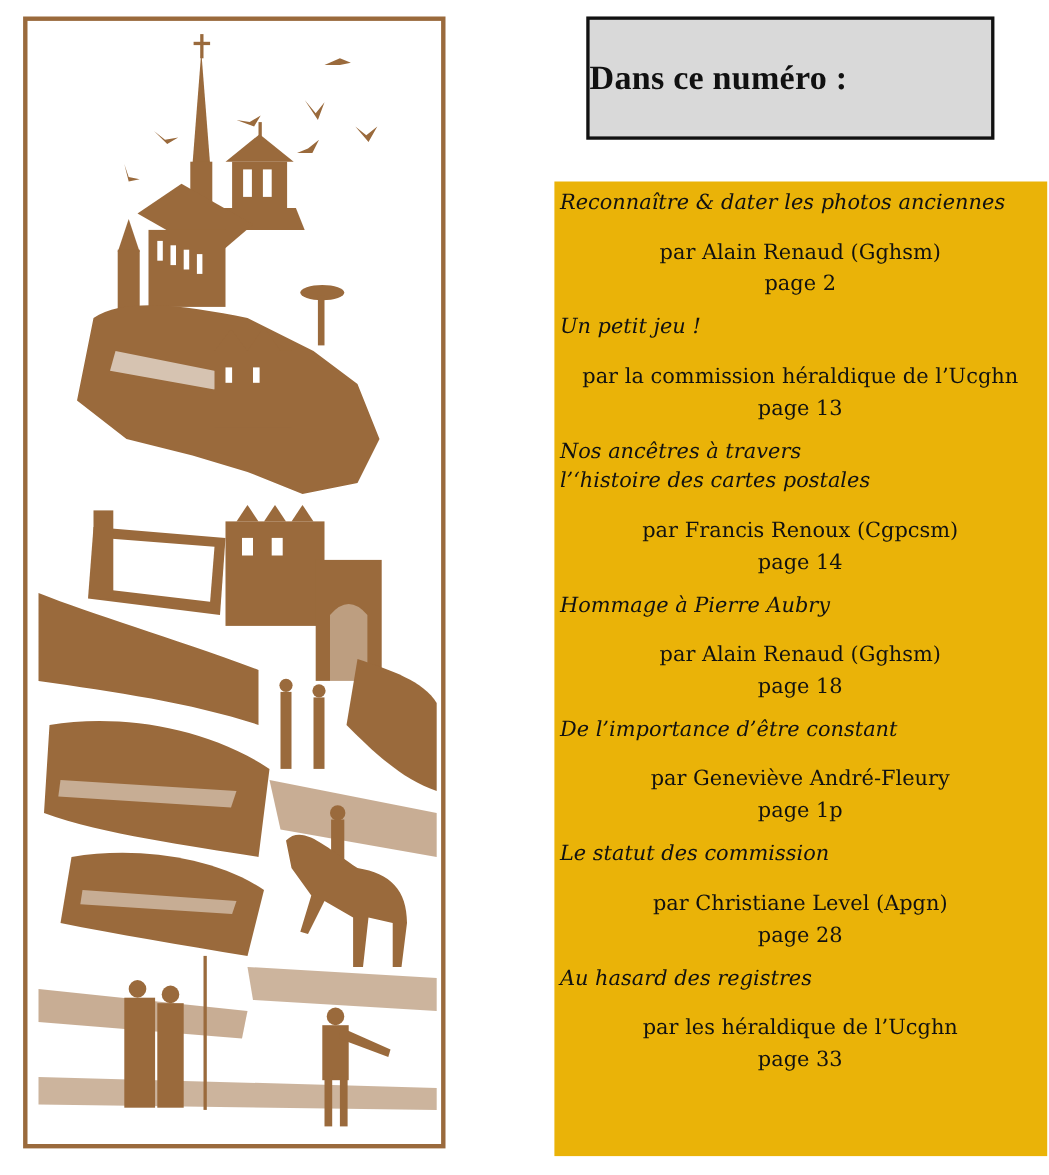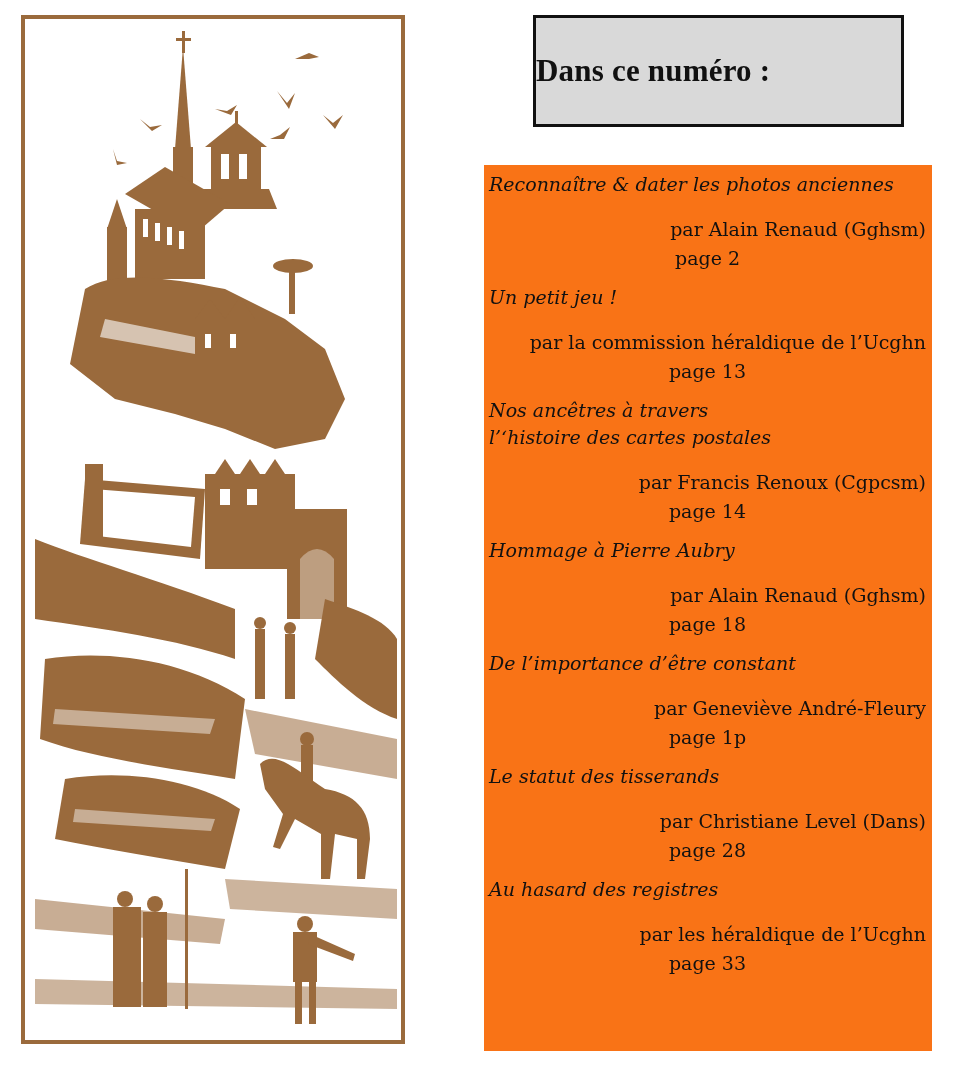--- a/index.html
+++ b/index.html
@@ -47,43 +47,43 @@
     .title-box h1 {
       margin: 0;
       font-family: "Liberation Serif", "DejaVu Serif", serif;
       font-weight: bold;
       font-size: 31px;
       letter-spacing: 0.2px;
       color: #111111;
     }
     .toc-panel {
       position: absolute;
-      left: 484px;
+      left: 504px;
       top: 165px;
       width: 448px;
       height: 886px;
-      background: #f97316;
+      background: #eab308;
       box-sizing: border-box;
       padding: 6px 6px 0 5px;
     }
     .toc-entry {
       margin: 0;
     }
     .toc-title {
       font-style: italic;
       font-size: 19px;
       line-height: 27px;
       text-align: left;
       white-space: pre-line;
       margin: 0;
     }
     .toc-author {
       font-size: 19px;
       line-height: 27px;
-      text-align: right;
+      text-align: center;
       margin: 18px 0 0 0;
     }
     .toc-page {
       font-size: 19px;
       line-height: 27px;
       text-align: center;
       margin: 2px 0 0 0;
     }
     .toc-entry + .toc-entry {
       margin-top: 12px;
@@ -210,22 +210,22 @@
     <p class="toc-title">Hommage à Pierre Aubry</p>
     <p class="toc-author">par Alain Renaud (Gghsm)</p>
     <p class="toc-page">page 18</p>
   </div>
   <div class="toc-entry">
     <p class="toc-title">De l’importance d’être constant</p>
     <p class="toc-author">par Geneviève André-Fleury</p>
     <p class="toc-page">page 1p</p>
   </div>
   <div class="toc-entry">
-    <p class="toc-title">Le statut des tisserands</p>
-    <p class="toc-author">par Christiane Level (Dans)</p>
+    <p class="toc-title">Le statut des commission</p>
+    <p class="toc-author">par Christiane Level (Apgn)</p>
     <p class="toc-page">page 28</p>
   </div>
   <div class="toc-entry">
     <p class="toc-title">Au hasard des registres</p>
     <p class="toc-author">par les héraldique de l’Ucghn</p>
     <p class="toc-page">page 33</p>
   </div>
 </div>
 
 </body></html>

